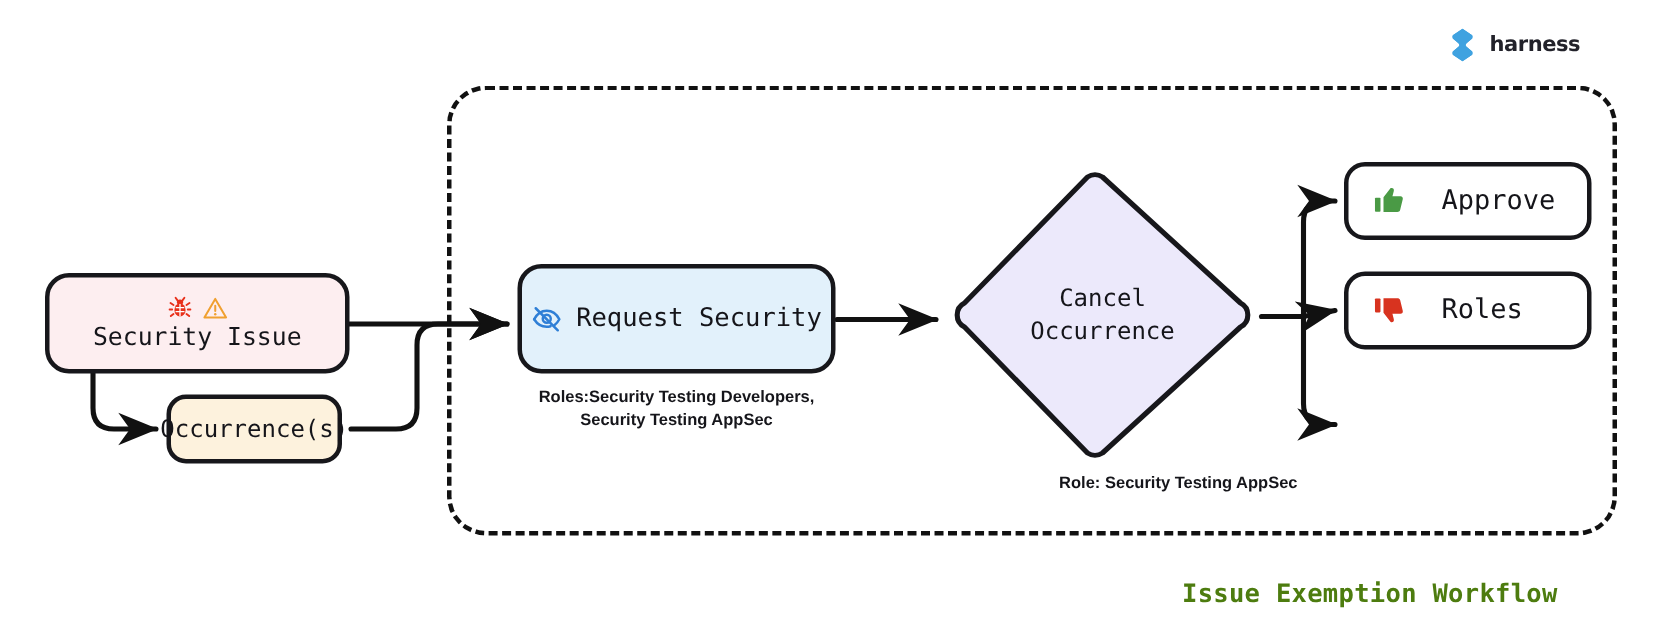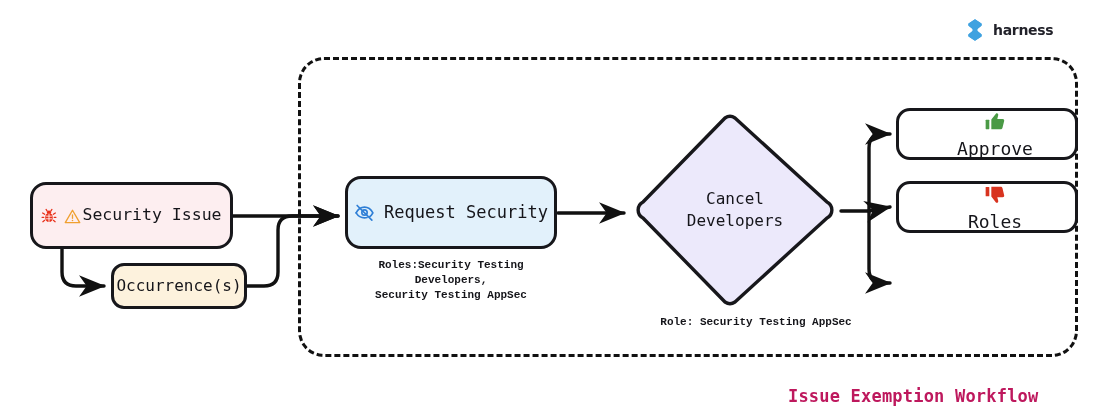--- a/index.html
+++ b/index.html
@@ -66,55 +66,54 @@
     font-size: 17px;
     line-height: 1.25;
     white-space: nowrap;
   }
 
   
   #node-security-issue {
     left: 30px; top: 182px; width: 203px; height: 67px;
     background: #fdeef0;
     border-radius: 16px;
-    flex-direction: row;
+    flex-direction: column;
     gap: 1px;
   }
   #node-security-issue .icon-row {
     display: flex; align-items: center; gap: 7px;
     height: 17px; margin-top: 1px;
   }
   #node-security-issue .label { font-size: 16.5px; }
 
   
   #node-occurrences {
-    left: 111px; top: 263px; width: 136px; height: 46px;
+    left: 111px; top: 263px; width: 117px; height: 46px;
     background: #fdf2dd;
     border-radius: 13px;
   }
   #node-occurrences .label { font-size: 16px; }
 
   
   #node-request-exemption {
     left: 345px; top: 176px; width: 212px; height: 73px;
     background: #e2f1fb;
     border-radius: 16px;
     gap: 9px;
   }
   #node-request-exemption .label { font-size: 17px; }
 
   
   .action-node {
-    width: 182px; height: 52px;
+    width: 165px; height: 52px;
     background: #ffffff;
     border-radius: 14px;
-    gap: 5px;
+    gap: 24px;
     justify-content: flex-start;
     padding-left: 16px;
-    flex-direction: column;
   }
   #node-approve { left: 896px; top: 108px; }
   #node-reject  { left: 896px; top: 181px; }
   #node-cancel  { left: 896px; top: 257px; }
   .action-node .label { font-size: 18px; }
 
   
   #node-manage-exemption {
     position: absolute;
     left: 630px; top: 112px;
@@ -129,39 +128,39 @@
     font-size: 16px;
     line-height: 1.35;
     color: #15151a;
     text-align: center;
     pointer-events: none;
   }
 
   
   .caption {
     position: absolute;
-    font-family: Liberation Mono, monospace;
+    font-family: Liberation Sans, sans-serif;
     font-size: 11px;
     line-height: 1.35;
     color: #15151a;
     text-align: center;
     white-space: pre-line;
     font-weight: 700;
   }
   #caption-request-exemption { left: 345px; top: 258px; width: 212px; }
-  #caption-manage-exemption  { left: 626px; top: 315px; width: 260px; }
+  #caption-manage-exemption  { left: 605px; top: 315px; width: 260px; text-align: right; }
 
   
   #figure-title {
     position: absolute;
     left: 788px; top: 386px;
     font-family: "DejaVu Sans Mono", "Liberation Mono", monospace;
     font-size: 17px;
     font-weight: 700;
-    color: #be185d;
+    color: #4d7c0f;
     letter-spacing: 0.2px;
     white-space: nowrap;
   }
 
   
   #connectors {
     position: absolute;
     left: 0; top: 0;
     width: 1103px; height: 418px;
     pointer-events: none;
@@ -270,21 +269,21 @@
   <div id="node-manage-exemption">
     <svg width="210" height="196" viewBox="0 0 210 196" xmlns="http://www.w3.org/2000/svg">
       <path d="M105 6
                L197 90 A9 9 0 0 1 197 106
                L105 190 A9 9 0 0 1 95 190
                L13 106 A9 9 0 0 1 13 90
                L95 6 A9 9 0 0 1 105 6 Z" fill="#ece9fb" stroke="#17171b" stroke-width="3.4" stroke-linejoin="round"></path>
     </svg>
     <div class="diamond-text">
       <span>Cancel</span>
-      <span>Developers</span>
+      <span>Occurrence</span>
     </div>
   </div>
   <div class="caption" id="caption-manage-exemption">Role: Security Testing AppSec</div>
 
   <div class="node action-node" id="node-approve">
     <span>
       <svg class="icon-svg" width="22" height="22" viewBox="0 0 24 24" xmlns="http://www.w3.org/2000/svg">
         <rect x="1.8" y="9.6" width="4.0" height="10.2" rx="0.6" fill="#4a9a45"></rect>
         <path d="M8.0 20.0 V9.3 L13.2 2.6 C14.7 2.1 15.9 3.1 15.5 4.7 L14.5 8.6
                  H20.3 C21.6 8.6 22.3 9.6 22.0 10.8 L20.1 18.6

